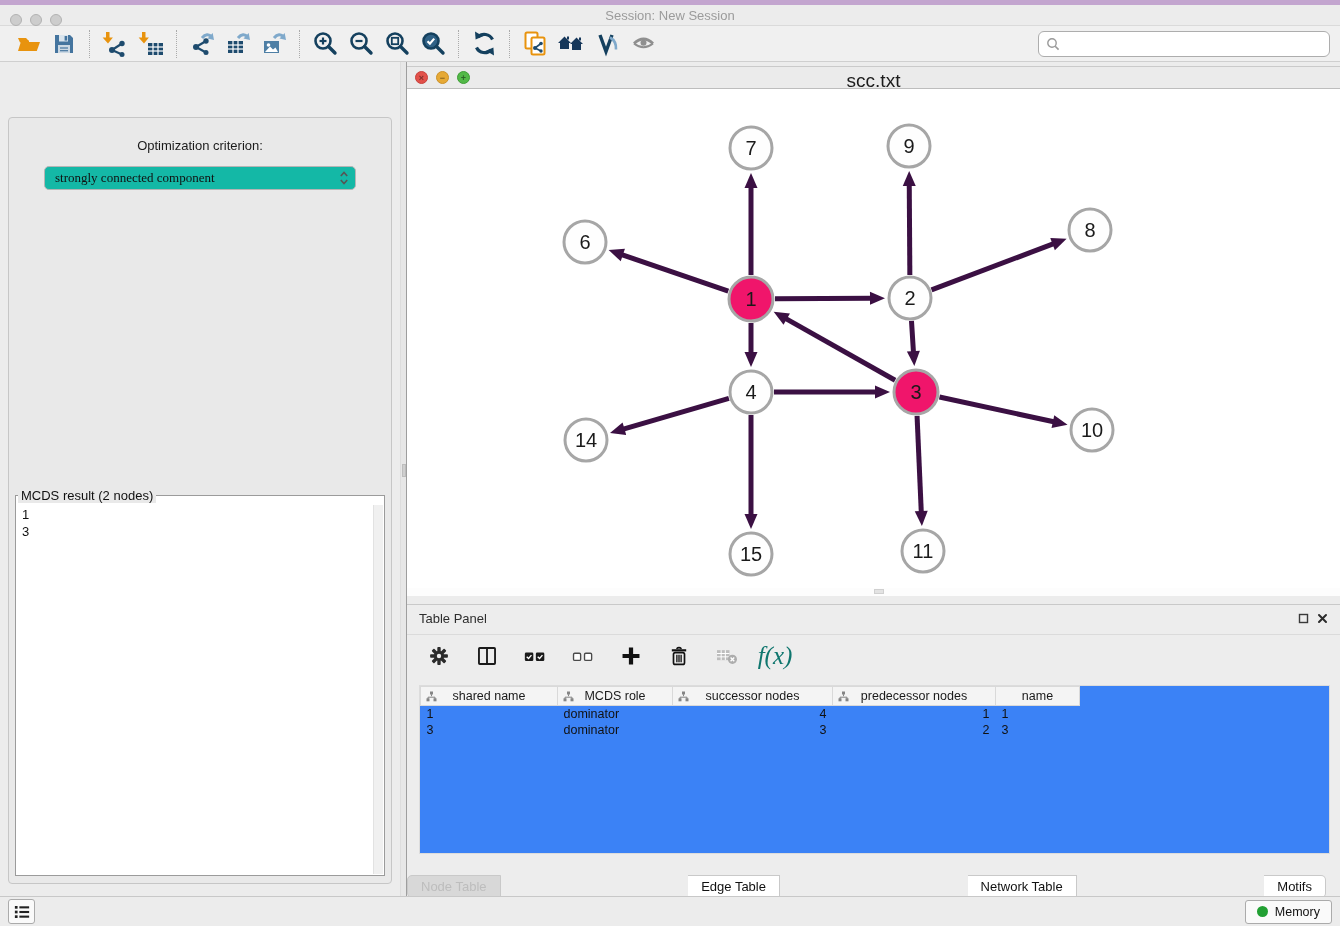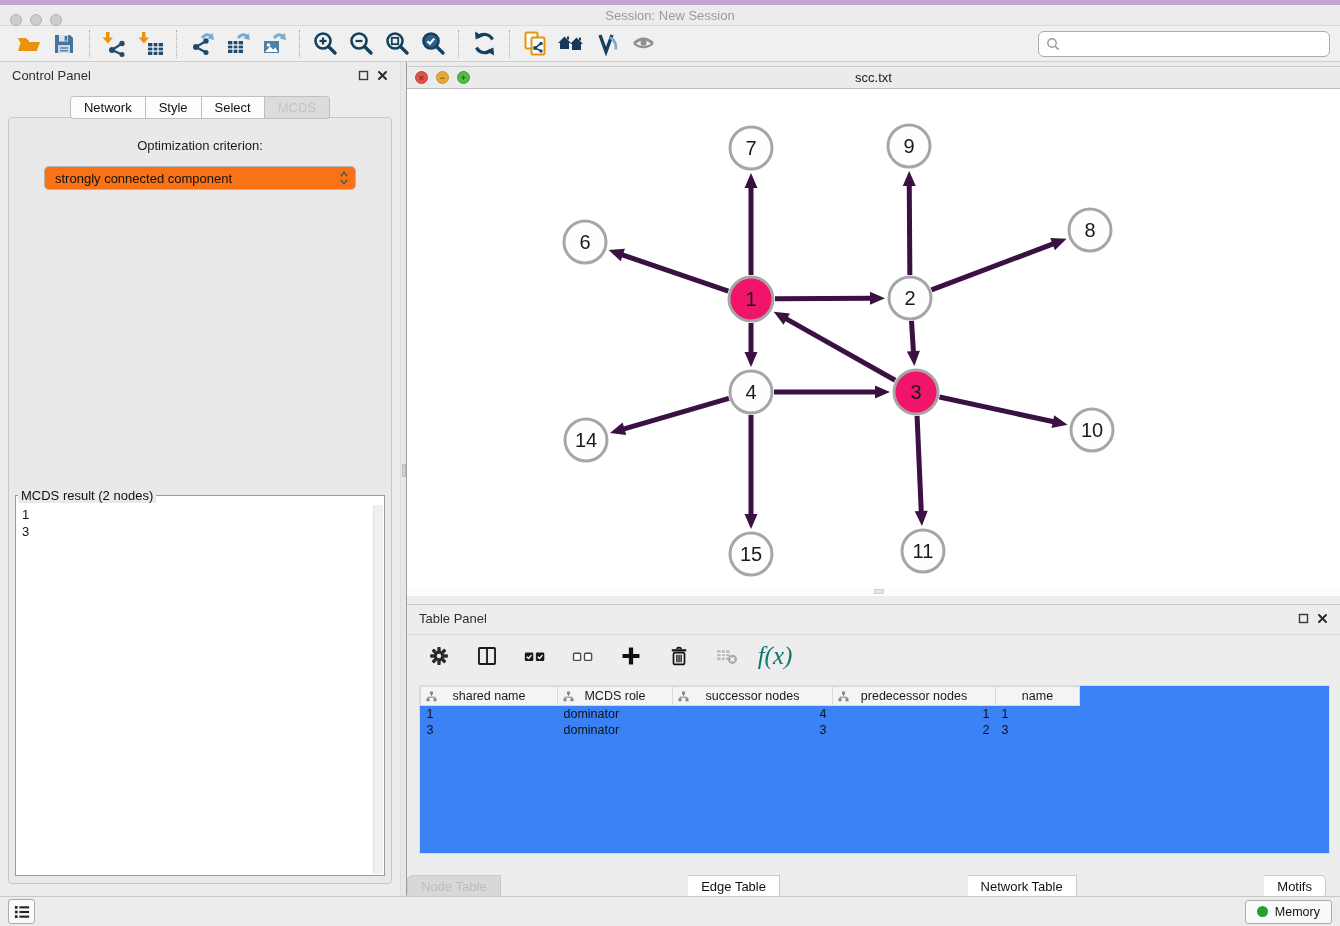--- a/index.html
+++ b/index.html
@@ -33,21 +33,21 @@
   .ph-icons span { display:flex; align-items:center; justify-content:center; }
 
   .cp-tabs { position:absolute; top:34px; left:0; right:0; display:flex; justify-content:center; z-index:2; }
   .cptab { font-size:13px; padding:3px 13px; background:#FDFDFD; color:#111; border:1px solid #BFBFBF; border-left:none; }
   .cptab:first-child { border-left:1px solid #BFBFBF; border-radius:4px 0 0 4px; }
   .cptab:last-child { border-radius:0 4px 4px 0; }
   .cptab.active { background:#DCDCDC; color:#C4C4C4; }
 
   .cp-body { position:absolute; top:55px; left:8px; right:8px; bottom:12px; background:#E9E9E9; border:1px solid #C6C6C6; border-radius:4px; }
   .opt-label { margin-top:20px; text-align:center; font-size:13px; color:#1B1B1B; }
-  .combo { width:312px; height:24px; margin:13px auto 0 auto; background:#f97316; border:1px solid #B5B5B5; border-radius:5px; display:flex; align-items:center; padding:0 6px 0 10px; font-size:13px; color:#111; }
+  .combo { width:312px; height:24px; margin:13px auto 0 auto; background:#14b8a6; border:1px solid #B5B5B5; border-radius:5px; display:flex; align-items:center; padding:0 6px 0 10px; font-size:13px; color:#111;font-family:Liberation Serif, serif; }
   .combo-arrows { margin-left:auto; display:flex; align-items:center; }
   .btn-row { margin-top:13px; display:flex; justify-content:center; gap:14px; }
   .btn { height:23px; padding:0 17px; background:#FDFDFD; border:1px solid #B5B5B5; border-radius:5px; font-size:13px; font-family:inherit; color:#111; }
 
   .result { position:absolute; left:6px; right:6px; top:370px; bottom:7px; border:1px solid #9B9B9B; background:#FFFFFF; }
   .result legend { font-size:13px; color:#111; background:#E9E9E9; padding:0 3px; margin-left:2px; }
   .result-area { position:absolute; left:1px; right:12px; top:2px; bottom:1px; font-size:13px; color:#111; padding:1px 5px; line-height:17px; overflow:hidden; }
   .result-scroll { position:absolute; right:1px; top:2px; bottom:1px; width:10px; background:#F0F0F0; border-left:1px solid #E2E2E2; }
 
   
@@ -57,21 +57,21 @@
   
   .right { position:absolute; left:407px; right:0; top:0; bottom:0; }
 
   .netwin { position:absolute; top:4px; left:0; right:0; height:530px; background:#FFFFFF; border-top:1px solid #CACACA; }
   .net-head { position:relative; height:22px; background:#EBEBEB; border-bottom:1px solid #BDBDBD; }
   .mac-lights { position:absolute; left:8px; top:4px; display:flex; gap:8px; }
   .ml { width:13px; height:13px; border-radius:50%; font-size:9px; line-height:12px; text-align:center; color:rgba(0,0,0,0.45); font-weight:bold; }
   .ml.red { background:#E2514A; border:1px solid #C8403B; }
   .ml.yellow { background:#E6A935; border:1px solid #CC9128; }
   .ml.green { background:#53B948; border:1px solid #3E9E36; }
-  .net-title { position:absolute; left:0; right:0; top:3px; text-align:center; font-size:13px; color:#1C1C1C; }
+  .net-title { position:absolute; left:0; right:0; top:3px; text-align:center; font-size:19px; color:#1C1C1C; }
   .canvas { position:absolute; top:23px; left:0; right:0; height:499px; background:#FFFFFF; }
   .canvas svg { width:100%; height:100%; display:block; }
   .hsplit { position:absolute; bottom:0; left:0; right:0; height:8px; background:#FDFDFD; }
   .hsplit .grip { position:absolute; left:50%; top:1px; width:10px; height:5px; background:#E3E3E3; border:1px solid #D0D0D0; }
 
   
   .tablepanel { position:absolute; top:534px; left:0; right:0; bottom:0; background:#EDEDED; border-top:1px solid #C9C9C9;margin-top:8px; }
   .tp-toolbar { position:absolute; top:29px; left:0; right:0; height:42px; border-top:1px solid #DBDBDB; display:flex; align-items:center; gap:20px; padding-left:18px; }
   .tp-btn { background:transparent; border:none; display:flex; align-items:center; justify-content:center; width:28px; height:28px; }
   .fx { font-family:"Liberation Serif", serif; font-style:italic; font-size:25px; color:#0f766e; }
@@ -268,41 +268,20 @@
           <circle cx="6" cy="6" r="4.2" stroke="#9A9A9A" stroke-width="1.4" fill="none"></circle>
           <line x1="9.2" y1="9.2" x2="12.6" y2="12.6" stroke="#9A9A9A" stroke-width="1.6"></line>
         </svg>
       <input value="" placeholder="" style="">
     </div>
   </div>
 
   <div class="main">
 
     <aside class="cp">
-      <div class="panel-head">
-        <span class="panel-title">Control Panel</span>
-        <span class="ph-icons">
-          <span>
-              <svg width="11" height="11" viewBox="0 0 11 11">
-                <rect x="1.5" y="1.5" width="8" height="8" stroke="#3A3A3A" stroke-width="1.4" fill="none"></rect>
-              </svg>
-            </span>
-          <span>
-              <svg width="11" height="11" viewBox="0 0 11 11">
-                <path d="M2 2 L9 9 M9 2 L2 9" stroke="#2B2B2B" stroke-width="2" stroke-linecap="round"></path>
-              </svg>
-            </span>
-        </span>
-      </div>
-      <div class="cp-tabs">
-          <div class="cptab">Network</div>
-          <div class="cptab">Style</div>
-          <div class="cptab">Select</div>
-          <div class="cptab active">MCDS</div>
-        </div>
       <div class="cp-body">
         <div class="opt-label">Optimization criterion:</div>
         <div class="combo">
           <span>strongly connected component</span>
           <span class="combo-arrows">
             <svg width="10" height="16" viewBox="0 0 10 16">
                 <path d="M1.8 6 L5 2.4 L8.2 6" stroke="#555" stroke-width="1.6" fill="none"></path>
                 <path d="M1.8 10 L5 13.6 L8.2 10" stroke="#555" stroke-width="1.6" fill="none"></path>
               </svg>
           </span>

